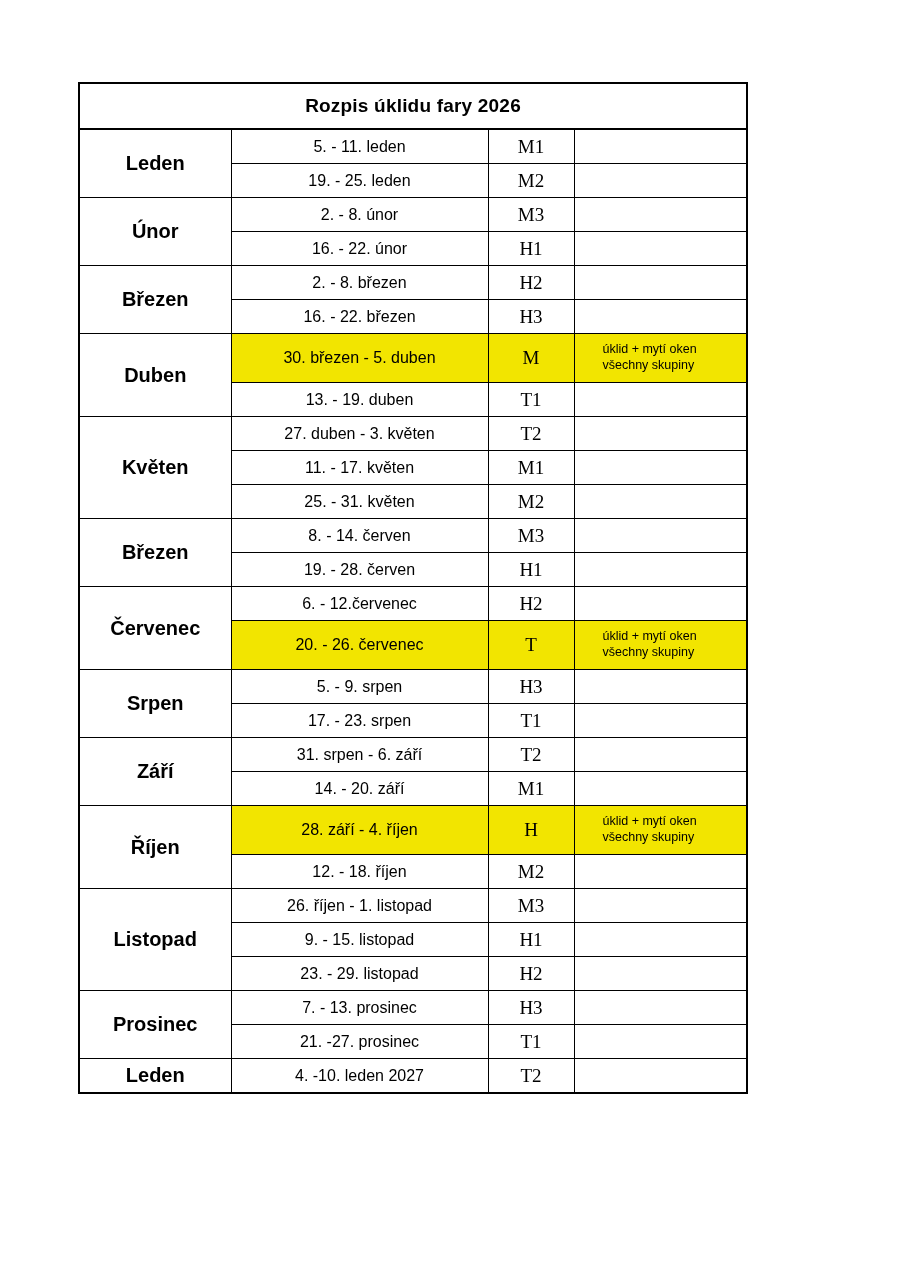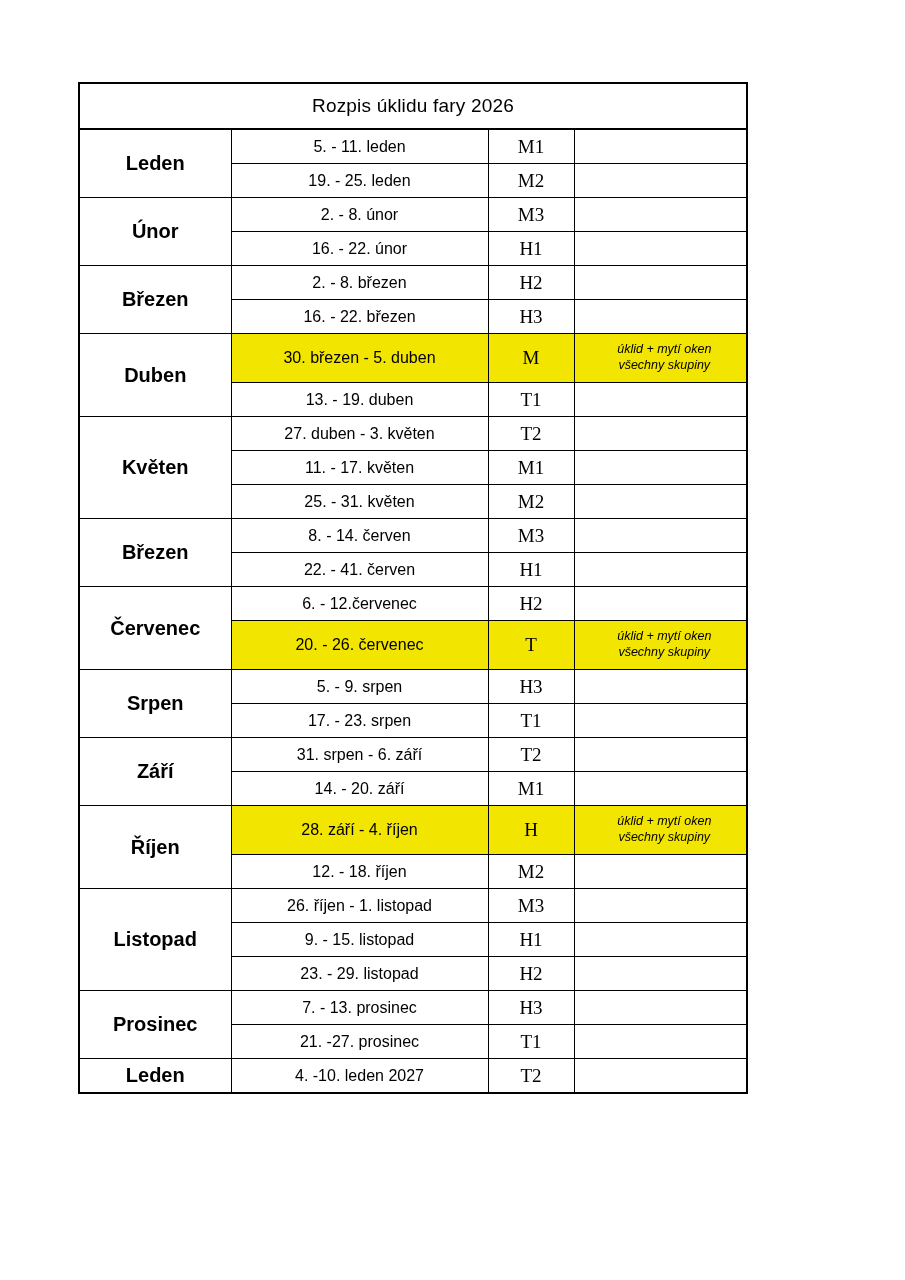--- a/index.html
+++ b/index.html
@@ -34,21 +34,21 @@
   }
   
   col.c-month { width: 152px; }
   col.c-dates { width: 257px; }
   col.c-group { width: 86px; }
   col.c-note  { width: 173px; }
 
   .title-cell {
     height: 44px;
     font-size: 19px;
-    font-weight: normal;
+    font-weight: bold;
     letter-spacing: 0.2px;
     border: 2px solid #000 !important;
   }
   .month-cell {
     font-size: 20px;
     font-weight: bold;
     border-left: 2px solid #000 !important;
   }
   .dates-cell {
     font-size: 16px;
@@ -60,23 +60,22 @@
     font-weight: normal;
     font-family: "Liberation Serif", serif;
   }
   .note-cell {
     font-size: 12.5px;
     line-height: 1.25;
     border-right: 2px solid #000 !important;
   }
   .note-cell .nl {
     display: block;
-    text-align: center;
-    padding-left: 8px;
-    font-style: italic;
+    text-align: left;
+    padding-left: 28px;
   }
   tr.last-row td {
     border-bottom: 2px solid #000 !important;
   }
   .hl {
     background: #f2e500;
   }
   .tall {
     height: 48px;
   }
@@ -159,21 +158,21 @@
           <td class="group-cell">M2</td>
           <td class="note-cell"></td>
         </tr>
         <tr>
           <td class="month-cell" rowspan="2">Březen</td>
           <td class="dates-cell">8. - 14. červen</td>
           <td class="group-cell">M3</td>
           <td class="note-cell"></td>
         </tr>
         <tr>
-          <td class="dates-cell">22. - 41. červen</td>
+          <td class="dates-cell">19. - 28. červen</td>
           <td class="group-cell">H1</td>
           <td class="note-cell"></td>
         </tr>
         <tr>
           <td class="month-cell" rowspan="2">Červenec</td>
           <td class="dates-cell">6. - 12.červenec</td>
           <td class="group-cell">H2</td>
           <td class="note-cell"></td>
         </tr>
         <tr>

